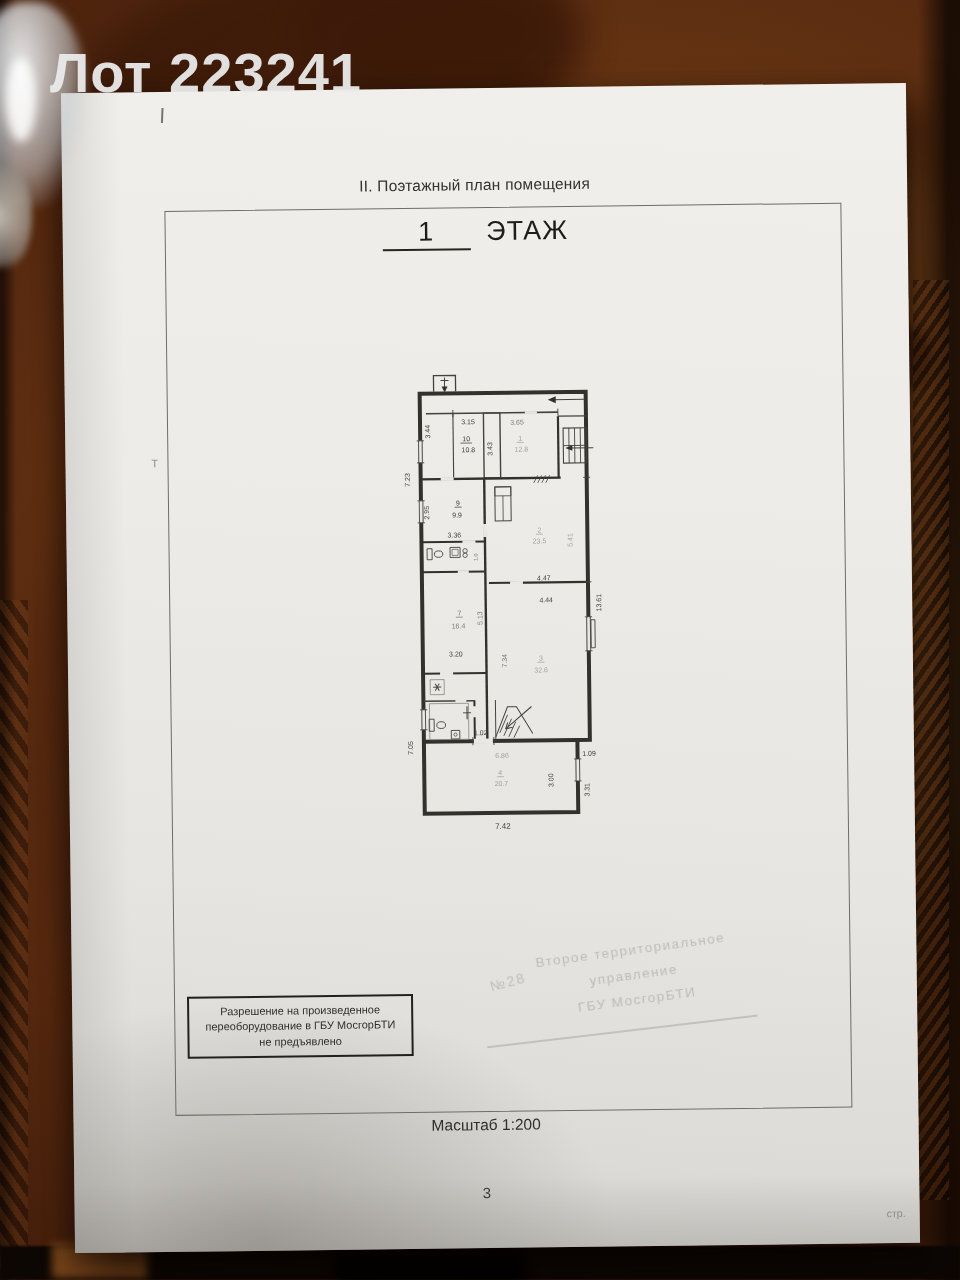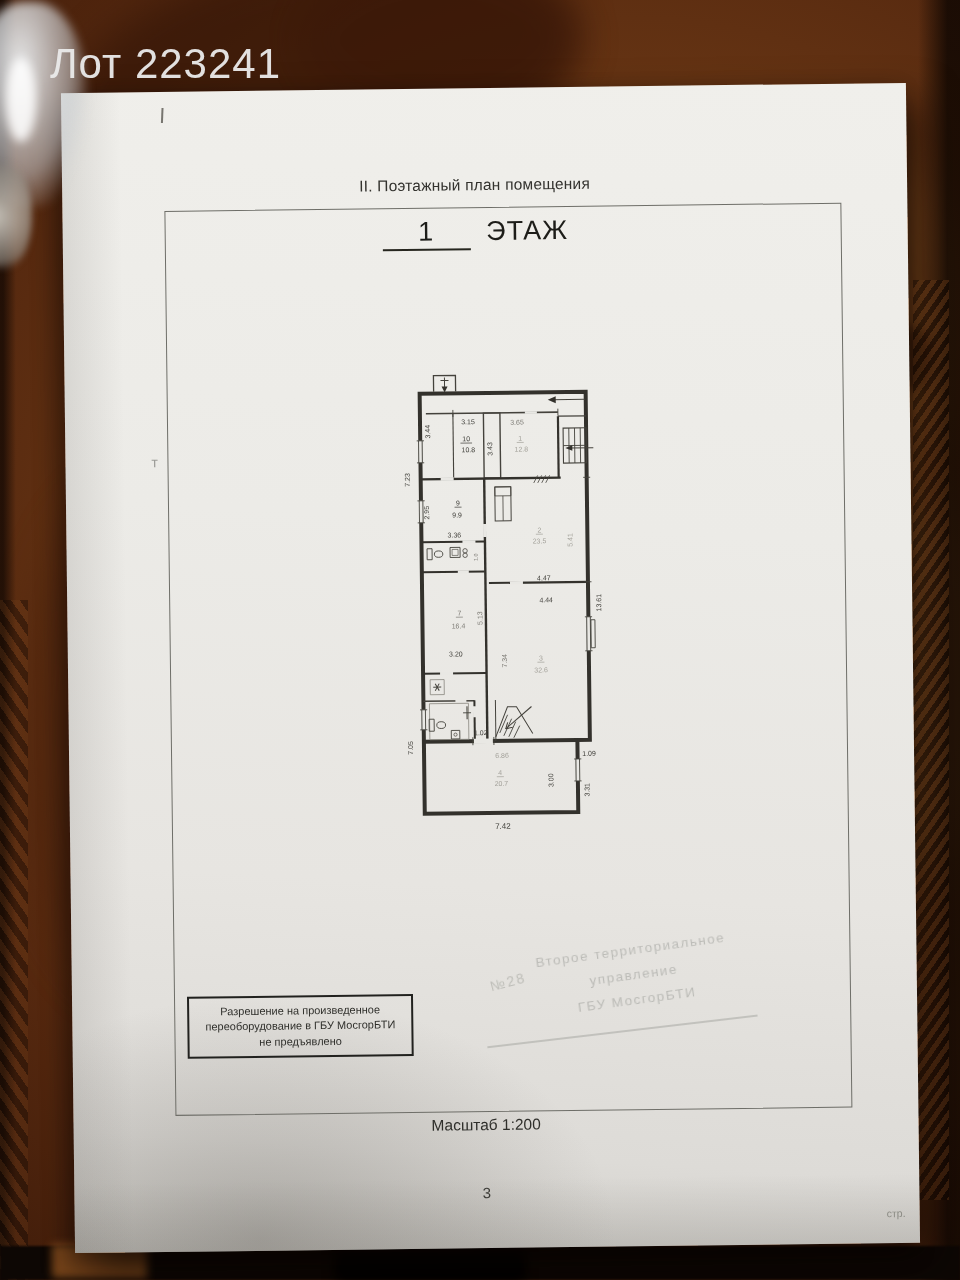--- a/index.html
+++ b/index.html
@@ -31,21 +31,21 @@
   .dark-blob{left:335px;top:1250px;width:190px;height:30px;background:#000;filter:blur(6px);}
   
   .glass{left:-28px;top:2px;width:115px;height:205px;border-radius:45%;z-index:6;
       background:radial-gradient(ellipse at 42% 30%, rgba(236,239,241,.95), rgba(202,207,212,.55) 55%, rgba(202,207,212,0) 78%);
       filter:blur(5px);}
   .glass-streak{left:6px;top:58px;width:30px;height:84px;border-radius:50%;background:rgba(255,255,255,.85);filter:blur(5px);z-index:6;}
   .plate{left:-22px;top:162px;width:54px;height:108px;border-radius:50%;z-index:6;
       background:radial-gradient(circle at 30% 50%, rgba(208,203,194,.95), rgba(150,145,136,.6) 70%, transparent 85%);
       filter:blur(3px);}
   
-  .watermark{left:50px;top:40px;z-index:10;font-size:42px;font-weight:normal;letter-spacing:1px;
+  .watermark{left:50px;top:40px;z-index:10;font-size:56px;font-weight:bold;letter-spacing:1px;
       color:#ebebeb;opacity:.95;}
   
   .paper{left:68px;top:88px;width:845px;height:1160px;z-index:3;
       transform:rotate(-0.7deg);
       background:linear-gradient(184deg,#f0efeb 0%,#ecebe7 38%,#e7e5e1 68%,#dddbd7 90%,#cfcdc8 100%);
       box-shadow:14px 20px 40px rgba(8,3,1,.65), -8px 10px 22px rgba(8,3,1,.35);}
   .paper::before{content:"";position:absolute;inset:0;pointer-events:none;
       background:linear-gradient(90deg, rgba(60,55,50,.12), rgba(0,0,0,0) 7%),
                  radial-gradient(60% 30% at 22% 99%, rgba(100,96,90,.38), rgba(0,0,0,0) 70%),
                  linear-gradient(0deg, rgba(90,86,80,.18), rgba(0,0,0,0) 6%);}

